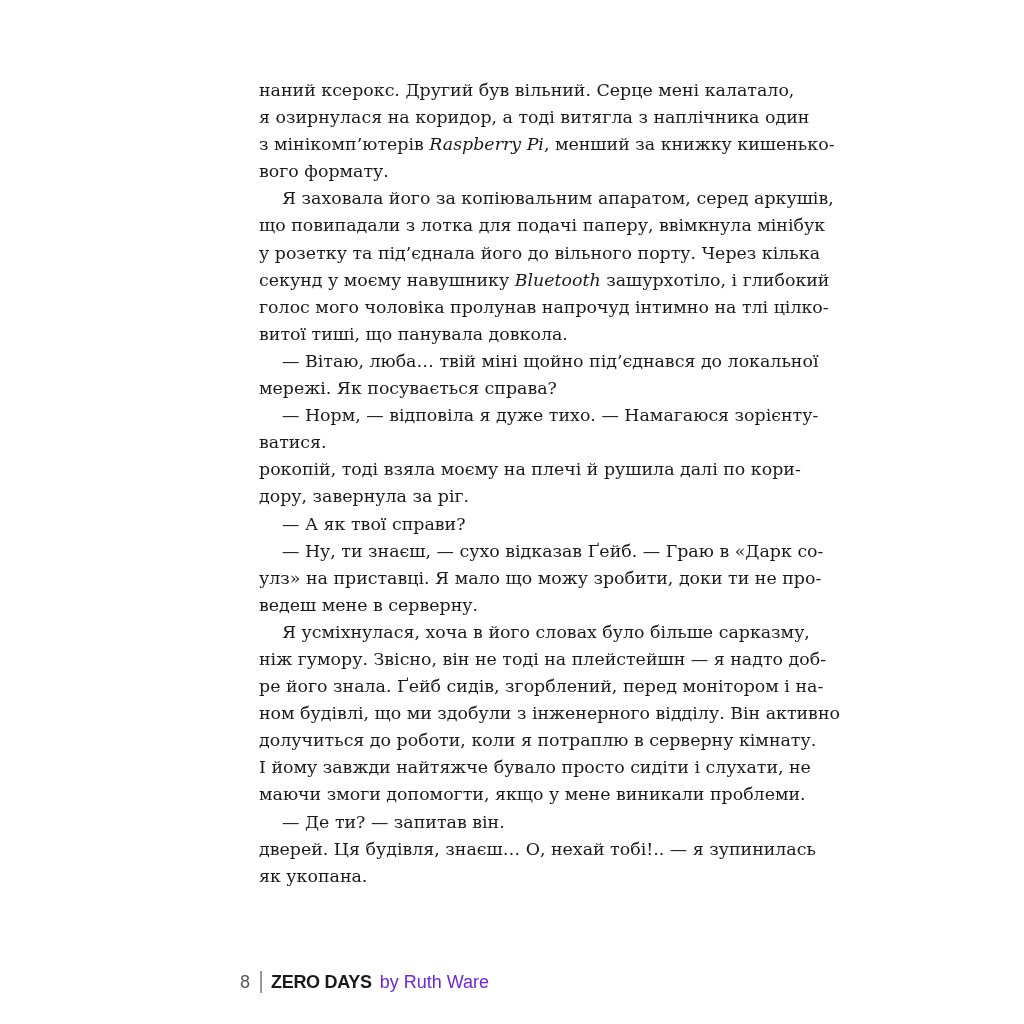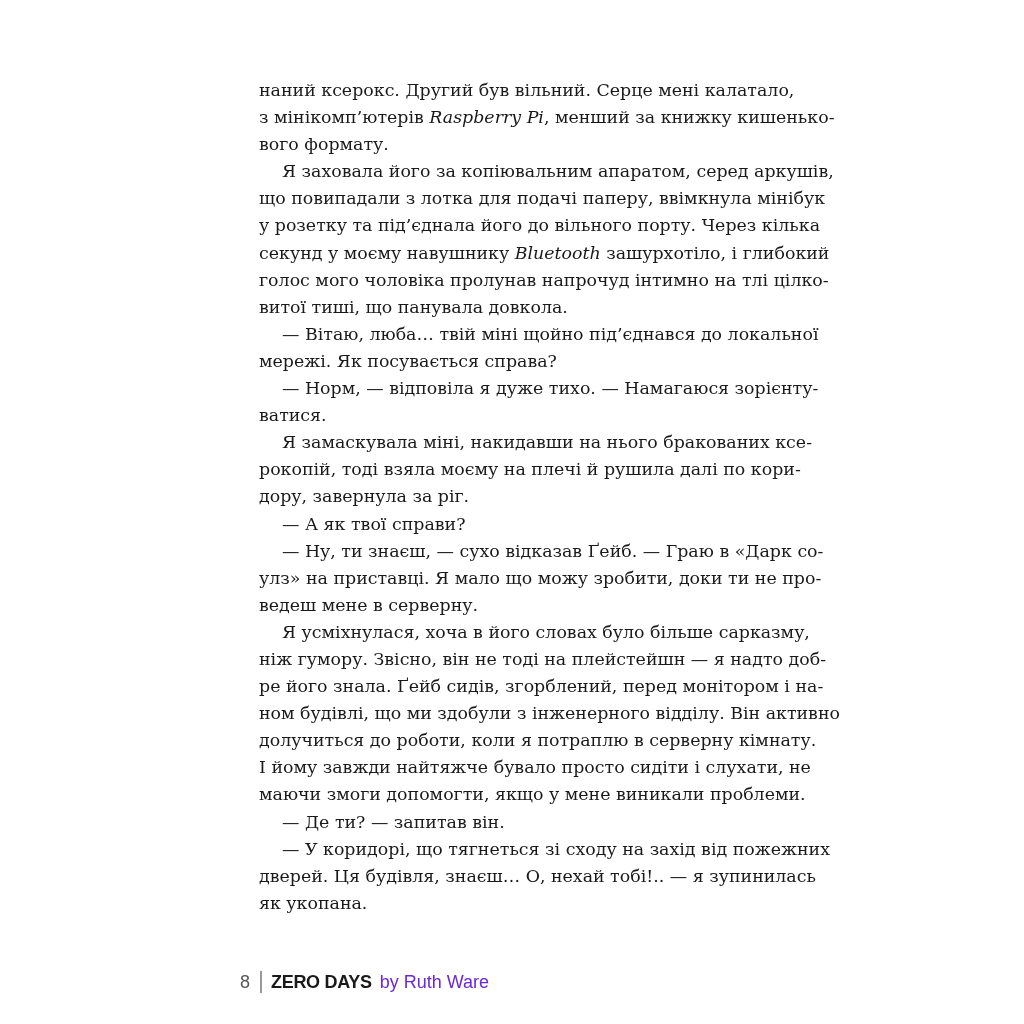--- a/index.html
+++ b/index.html
@@ -25,48 +25,47 @@
   .footer .sep { display: inline-block; width: 2px; height: 22px; background: #999; margin: 0 9px 0 10px; }
   .footer .book-title { font-weight: 700; letter-spacing: -0.3px; }
   .footer .author { color: #6d28d9; margin-left: 8px; }
 </style>
 </head>
 <body>
 
 <div class="page">
   <div class="text-block" id="text-block">
       <span class="line just">наний ксерокс. Другий був вільний. Серце мені калатало,</span>
+      <span class="line just">я озирнулася на коридор, а тоді витягла з наплічника один</span>
       <span class="line just"><span>з мінікомп’ютерів </span><i>Raspberry Pi</i><span>, менший за книжку кишенько-</span></span>
       <span class="line last">вого формату.</span>
       <span class="line just indent">Я заховала його за копіювальним апаратом, серед аркушів,</span>
       <span class="line just">що повипадали з лотка для подачі паперу, ввімкнула мінібук</span>
       <span class="line just">у розетку та під’єднала його до вільного порту. Через кілька</span>
       <span class="line just"><span>секунд у моєму навушнику </span><i>Bluetooth</i><span> зашурхотіло, і глибокий</span></span>
       <span class="line just">голос мого чоловіка пролунав напрочуд інтимно на тлі цілко-</span>
       <span class="line last">витої тиші, що панувала довкола.</span>
       <span class="line just indent">— Вітаю, люба… твій міні щойно під’єднався до локальної</span>
       <span class="line last">мережі. Як посувається справа?</span>
       <span class="line just indent">— Норм, — відповіла я дуже тихо. — Намагаюся зорієнту-</span>
       <span class="line last">ватися.</span>
-      <span class="line just indent">Я замаскувала міні, накидавши на нього бракованих ксе-</span>
       <span class="line just">рокопій, тоді взяла моєму на плечі й рушила далі по кори-</span>
       <span class="line last">дору, завернула за ріг.</span>
       <span class="line last indent">— А як твої справи?</span>
       <span class="line just indent">— Ну, ти знаєш, — сухо відказав Ґейб. — Граю в «Дарк со-</span>
       <span class="line just">улз» на приставці. Я мало що можу зробити, доки ти не про-</span>
       <span class="line last">ведеш мене в серверну.</span>
       <span class="line just indent">Я усміхнулася, хоча в його словах було більше сарказму,</span>
       <span class="line just">ніж гумору. Звісно, він не тоді на плейстейшн — я надто доб-</span>
       <span class="line just">ре його знала. Ґейб сидів, згорблений, перед монітором і на-</span>
       <span class="line just">ном будівлі, що ми здобули з інженерного відділу. Він активно</span>
       <span class="line just">долучиться до роботи, коли я потраплю в серверну кімнату.</span>
       <span class="line just">І йому завжди найтяжче бувало просто сидіти і слухати, не</span>
       <span class="line last">маючи змоги допомогти, якщо у мене виникали проблеми.</span>
       <span class="line last indent">— Де ти? — запитав він.</span>
-      <span class="line just indent">— У коридорі, що тягнеться зі сходу на захід від пожежних</span>
       <span class="line just">дверей. Ця будівля, знаєш… О, нехай тобі!.. — я зупинилась</span>
       <span class="line last">як укопана.</span>
     </div>
 
   <div class="footer">
     <span class="page-num">8</span>
     <span class="sep"></span>
     <span class="book-title">ZERO DAYS</span>
     <span class="author">by Ruth Ware</span>
   </div>

